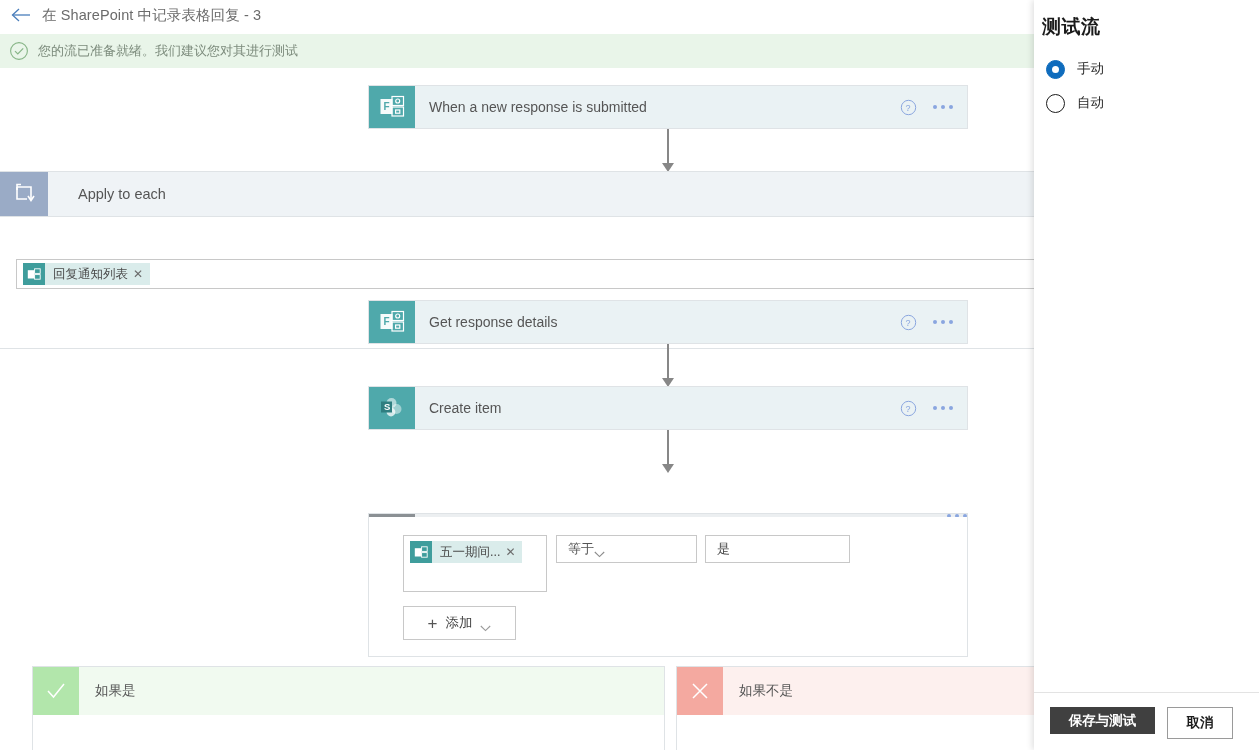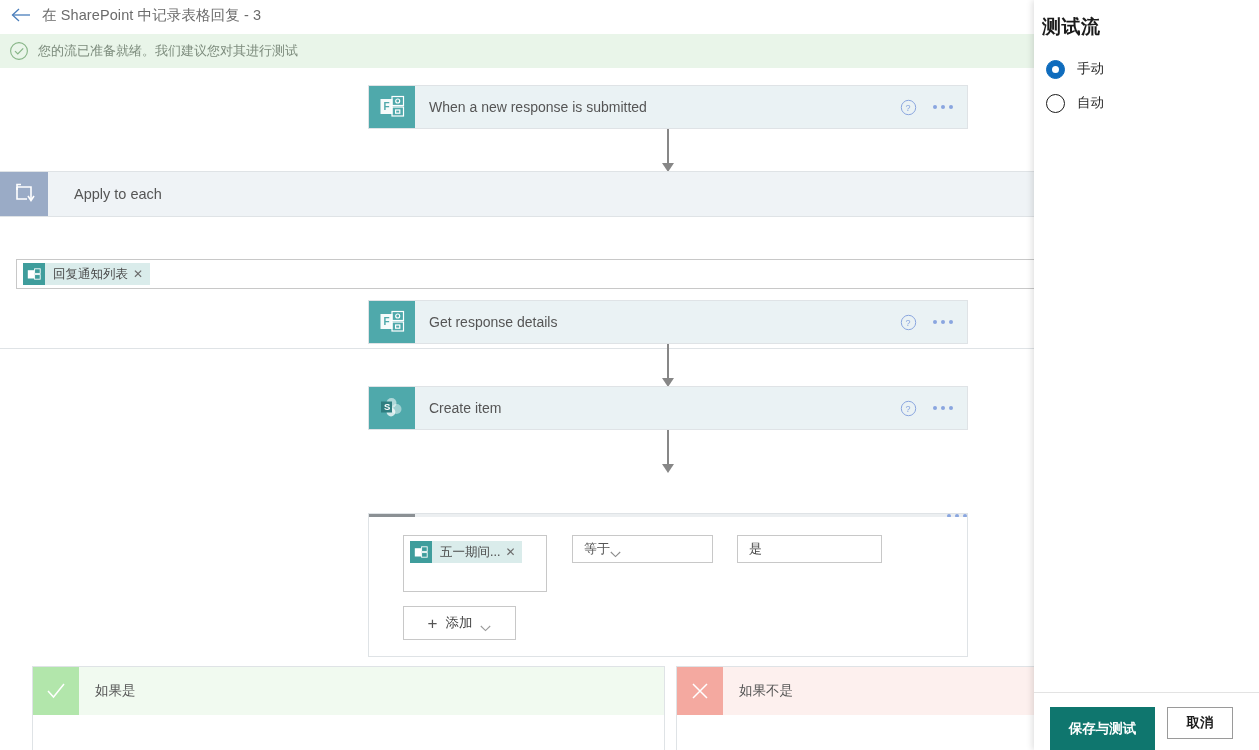--- a/index.html
+++ b/index.html
@@ -72,21 +72,21 @@
   .connector { position:absolute; width:2px; background:#878787; }
   .arrowhead { position:absolute; width:0;height:0; border-left:6px solid transparent; border-right:6px solid transparent; border-top:9px solid #878787; }
 
   
   .scope-header {
     position:absolute; left:0; width:1120px; height:46px;
     background:#eff3f6; border:1px solid #dfe3e6; border-left:none;
     display:flex; align-items:stretch;
   }
   .scope-header .icon-sq { width:48px; flex:0 0 48px; background:#9aabc6; display:flex; align-items:center; justify-content:center; }
-  .scope-header .scope-title { display:flex; align-items:center; padding-left:26px; font-size:14.5px; color:#555; }
+  .scope-header .scope-title { display:flex; align-items:center; padding-left:2px; font-size:14.5px; color:#555;margin-left:28px; }
 
   .scope-body {
     position:absolute; left:0; width:1120px;
     background:#ffffff; border:1px solid #dfe3e6; border-top:none; border-left:none;
     padding:10px 0 0 16px;
   }
   .field-label { font-size:12.5px; color:#7a7a7a; margin-bottom:5px; }
   .field-label .req { color:#c0392b; margin-right:2px; }
   .token-box {
     width:1090px; height:30px; border:1px solid #c8c8c8; background:#fff;
@@ -103,21 +103,21 @@
   
   .cond-header {
     position:absolute; height:44px; background:#eceff1; border:1px solid #dfe3e6;
     display:flex; align-items:stretch;margin-top:40px;
   }
   .cond-header .icon-sq { width:46px; flex:0 0 46px; background:#8b9094; display:flex; align-items:center; justify-content:center; }
   .cond-header .card-title { flex:1 1 auto; display:flex; align-items:center; padding-left:14px; font-size:14px; color:#555; }
   .cond-body {
     position:absolute; background:#fff; border:1px solid #dfe3e6; border-top:none;
   }
-  .cond-row { display:flex; align-items:flex-start; padding:18px 0 0 34px; gap:16px; }
+  .cond-row { display:flex; align-items:flex-start; padding:18px 0 0 34px; gap:0; }
   .cond-operand {
     width:144px; height:57px; border:1px solid #c8c8c8; background:#fff;
     padding:5px 0 0 6px;
   }
   .cond-select {
     width:141px; height:28px; border:1px solid #c8c8c8; background:#fff; margin-left:9px;
     display:flex; align-items:center; justify-content:flex-start; padding:0 9px 0 11px;
     font-size:13px; color:#555;
   }
   .chev { width:11px; height:7px; display:block; }
@@ -161,21 +161,21 @@
   .radio-row.sel .radio-outer { border:1px solid #0f6cbd; background:#0f6cbd; box-shadow:0 0 0 0 #fff; }
   .radio-row.sel .radio-outer::after {
     content:""; width:7px; height:7px; border-radius:50%; background:#fff; display:block;
   }
   .radio-row .rlabel { margin-left:12px; font-size:13.5px; color:#2b2b2b; }
   .panel-spacer { flex:1 1 auto; }
   .panel-footer {
     border-top:1px solid #e3e3e3; padding:14px 0 0 16px; height:58px; display:flex; align-items:flex-start; gap:12px;
   }
   .btn-primary {
-    height:44px; min-width:105px; background:#0f766e; color:#fff; border:none;
+    height:27px; min-width:105px; background:#404040; color:#fff; border:none;
     font-size:13.5px; font-weight:bold; cursor:pointer; font-family:inherit;
   }
   .btn-secondary {
     height:32px; min-width:66px; background:#fff; color:#1b1b1b; border:1px solid #9a9a9a;
     font-size:13.5px; font-weight:bold; cursor:pointer; font-family:inherit;
   }
 </style>
 </head>
 <body>
 

